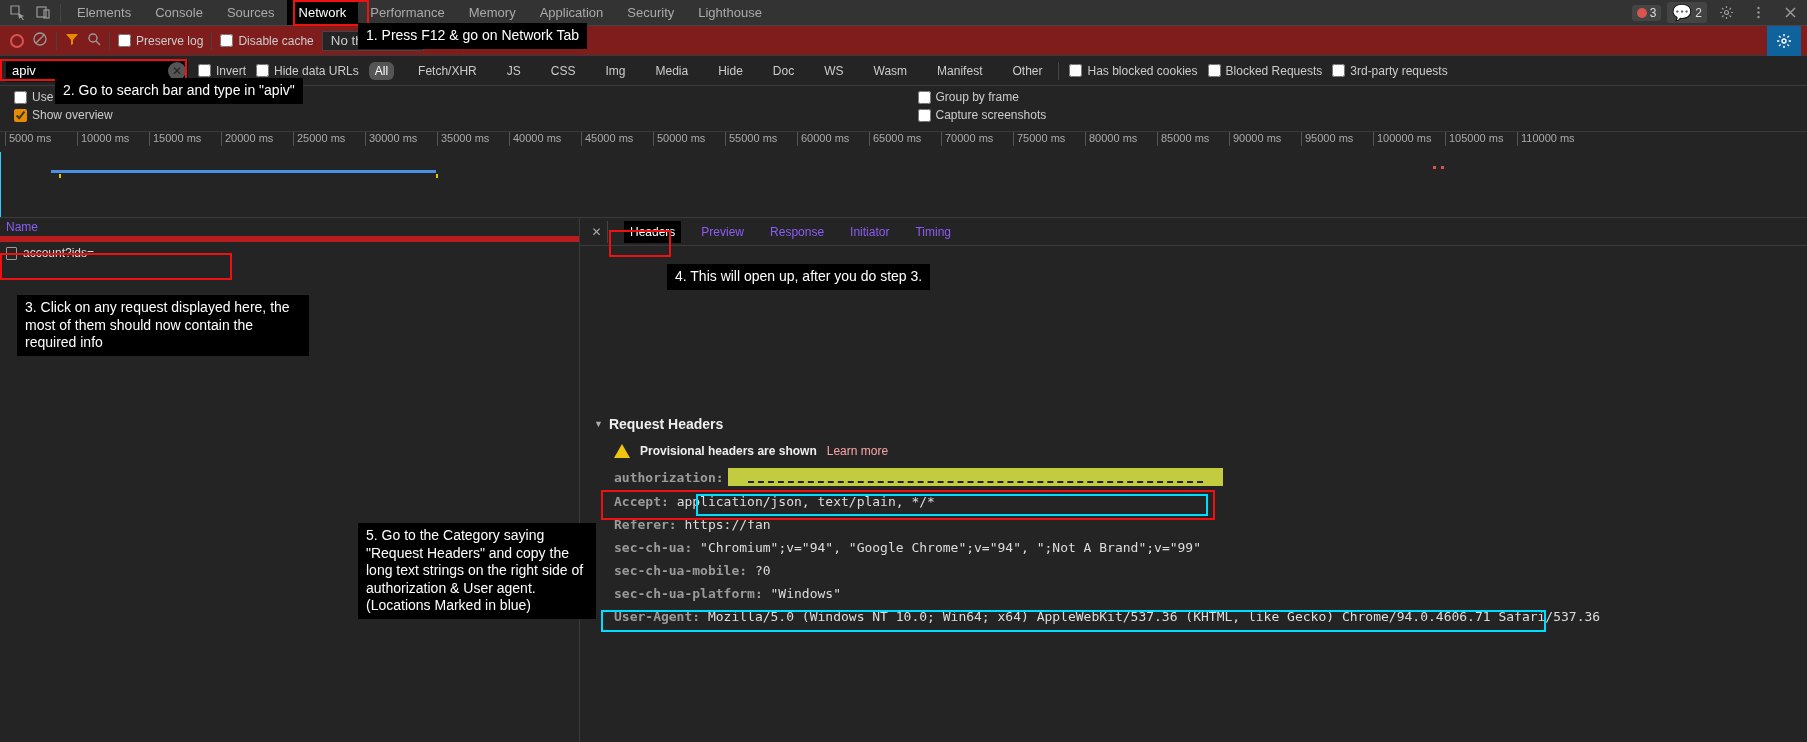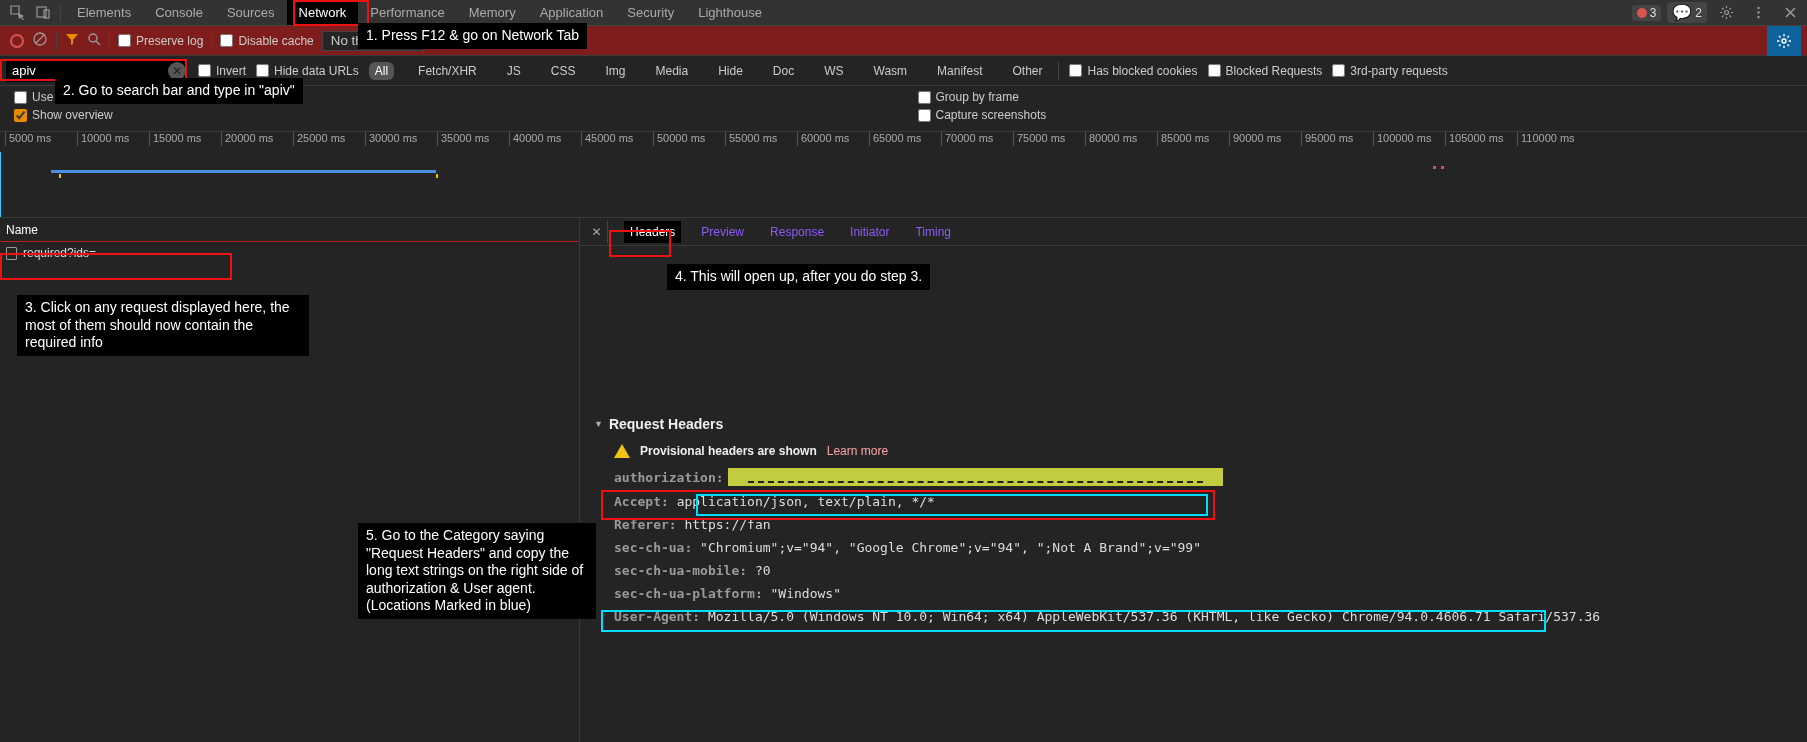--- a/index.html
+++ b/index.html
@@ -228,22 +228,22 @@
   }
   .left {
     width: 580px;
     border-right: 1px solid #3a3a3a;
   }
   .left .header {
     height: 24px;
     display: flex;
     align-items: center;
     padding-left: 6px;
-    border-bottom: 1px solid #b91c1c;
-    color: #ffffff;
+    border-bottom: 6px solid #b91c1c;
+    color: #8b5cf6;
   }
   .req-item {
     display: flex;
     align-items: center;
     gap: 6px;
     height: 22px;
     padding-left: 6px;
     cursor: pointer;
     color: #ddd;
   }
@@ -567,21 +567,21 @@
 </div>
 
 <div class="split">
   <div class="left">
     <div class="header">
         <span>Name</span>
       </div>
     <div id="req-list">
         <div class="req-item">
           <div class="req-doc"></div>
-          <span>required?ids=</span>
+          <span>account?ids=</span>
         </div>
       </div>
   </div>
   <div class="right">
     <div class="detail-tabs">
       <div class="detail-close">✕</div>
       <div id="detail-tabs-container" style="display:flex;gap:14px">
           <div class="detail-tab active">Headers</div>
           <div class="detail-tab">Preview</div>
           <div class="detail-tab">Response</div>

